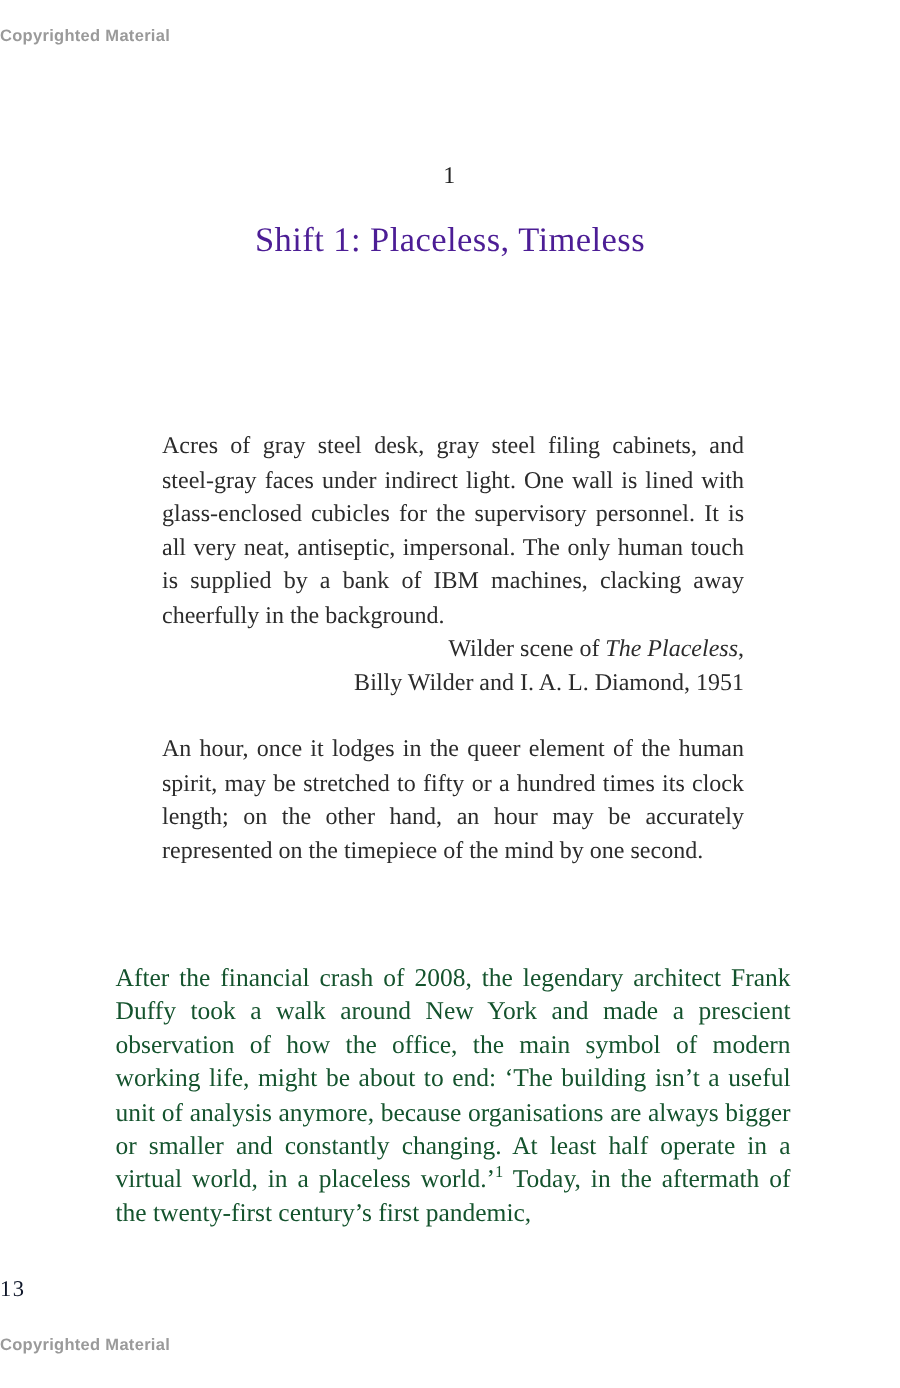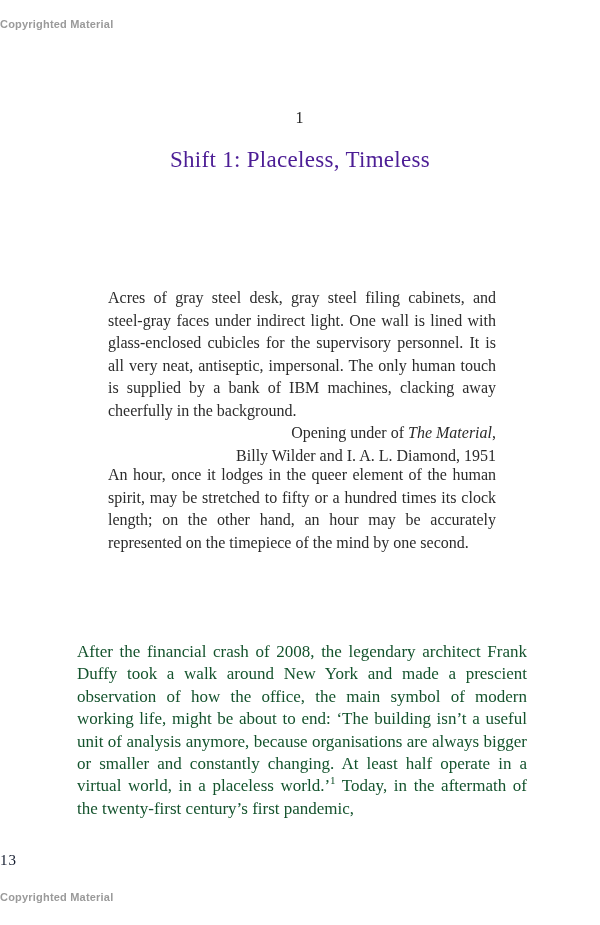--- a/index.html
+++ b/index.html
@@ -53,21 +53,21 @@
 
   .epigraph {
     position: absolute;
     left: 108px;
     width: 388px;
     font-size: 16px;
     line-height: 22.5px;
     color: #2b2b2b;
   }
   .epigraph-1 { top: 287px; }
-  .epigraph-2 { top: 464px; }
+  .epigraph-2 { top: 489px; }
   .epigraph-text {
     text-align: justify;
     margin: 0;
   }
   .epigraph-attribution {
     text-align: right;
     margin: 0;
   }
 
   .body-paragraph {
@@ -104,21 +104,21 @@
 <div class="page">
 
   <div class="copyright-notice copyright-top">Copyrighted Material</div>
 
   <div class="chapter-number">1</div>
 
   <h1 class="chapter-title" style="font-weight:normal; margin:0;">Shift 1: Placeless, Timeless</h1>
 
   <div class="epigraph epigraph-1">
     <p class="epigraph-text">Acres of gray steel desk, gray steel filing cabinets, and steel-gray faces under indirect light. One wall is lined with glass-enclosed cubicles for the supervisory personnel. It is all very neat, antiseptic, impersonal. The only human touch is supplied by a bank of IBM machines, clacking away cheerfully in the background.</p>
-    <p class="epigraph-attribution"><span>Opening under of </span><i>The Material</i><span>,</span></p>
+    <p class="epigraph-attribution"><span>Wilder scene of </span><i>The Placeless</i><span>,</span></p>
     <p class="epigraph-attribution">Billy Wilder and I. A. L. Diamond, 1951</p>
   </div>
 
   <div class="epigraph epigraph-2">
     <p class="epigraph-text">An hour, once it lodges in the queer element of the human spirit, may be stretched to fifty or a hundred times its clock length; on the other hand, an hour may be accurately represented on the timepiece of the mind by one second.</p>
   </div>
 
   <p class="body-paragraph"><span>After the financial crash of 2008, the legendary architect Frank Duffy took a walk around New York and made a prescient observation of how the office, the main symbol of modern working life, might be about to end: ‘The building isn’t a useful unit of analysis anymore, because organisations are always bigger or smaller and constantly changing. At least half operate in a virtual world, in a placeless world.’</span><sup class="footnote-ref">1</sup><span> Today, in the aftermath of the twenty-first century’s first pandemic,</span></p>
 
   <div class="page-number">13</div>

